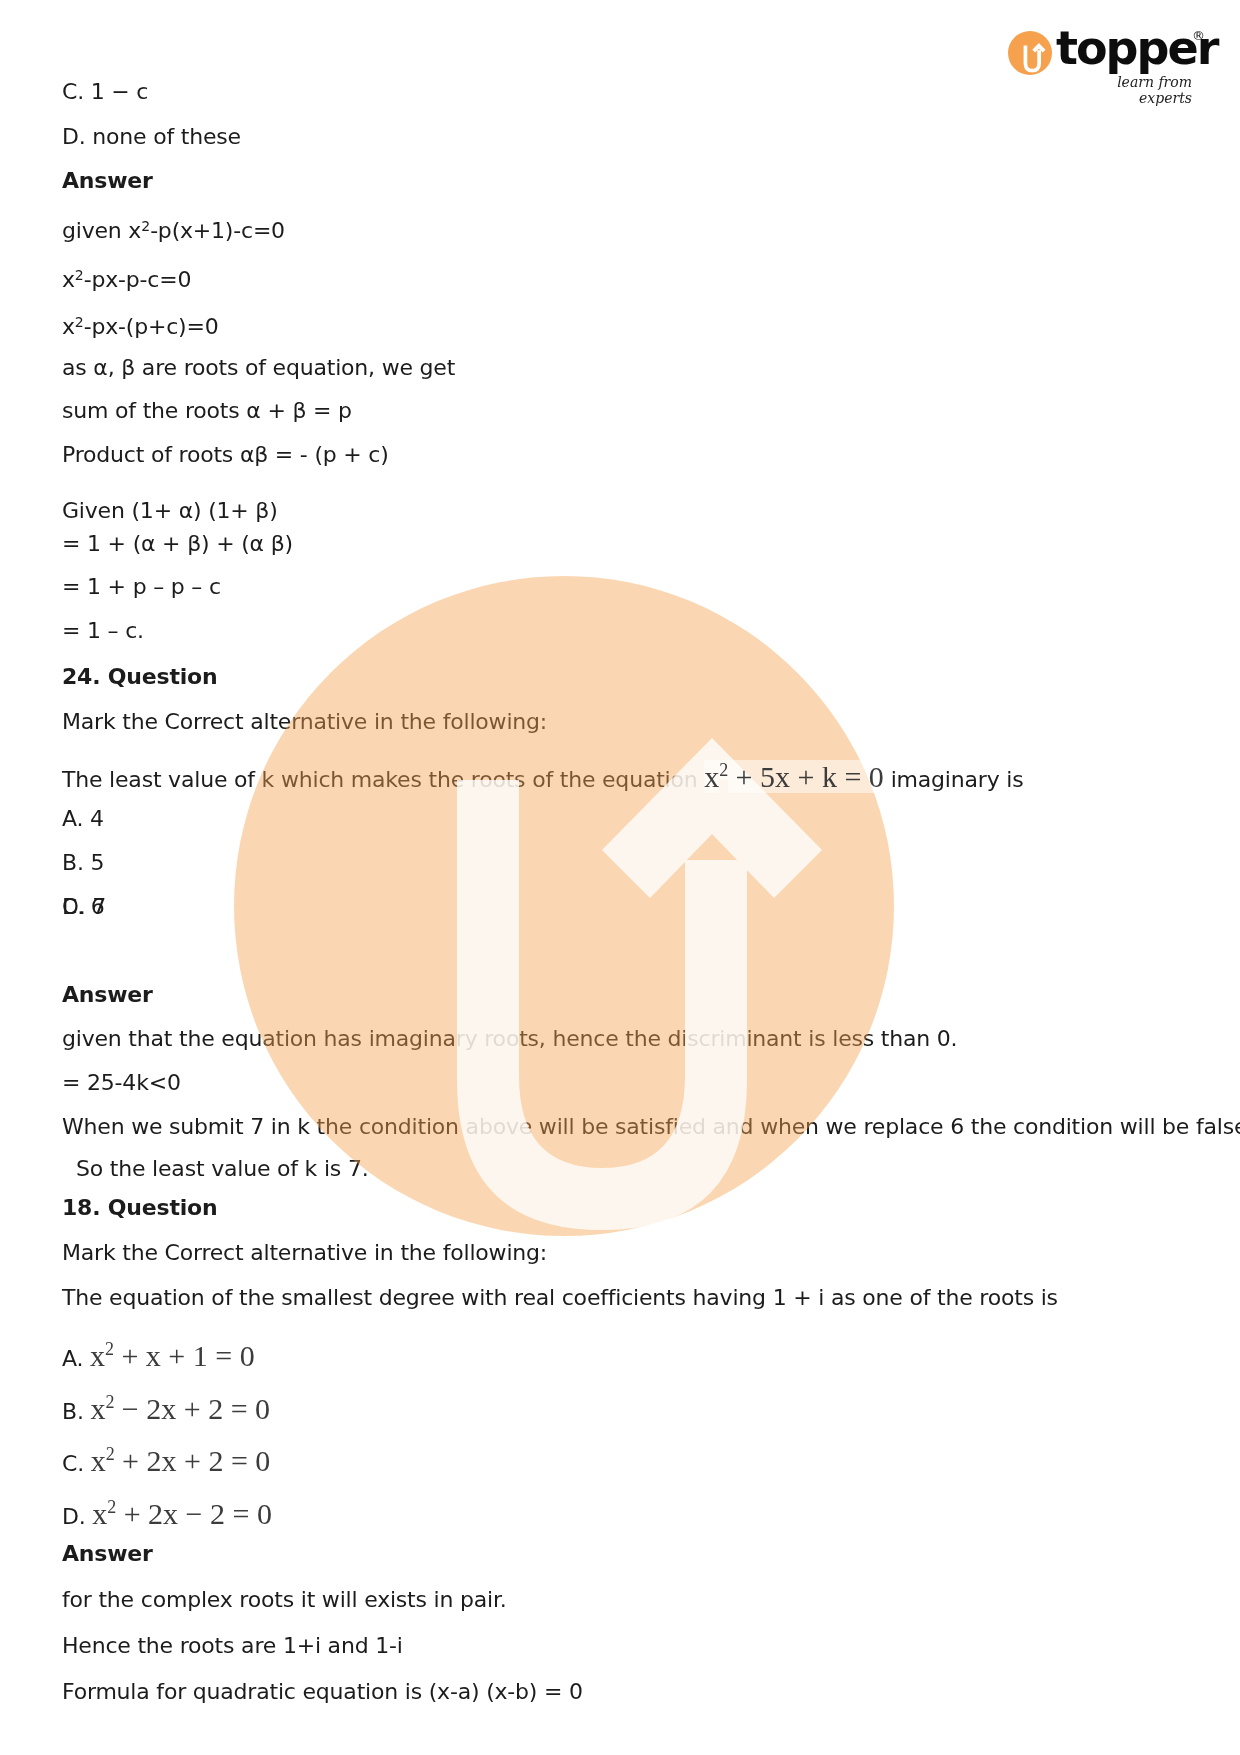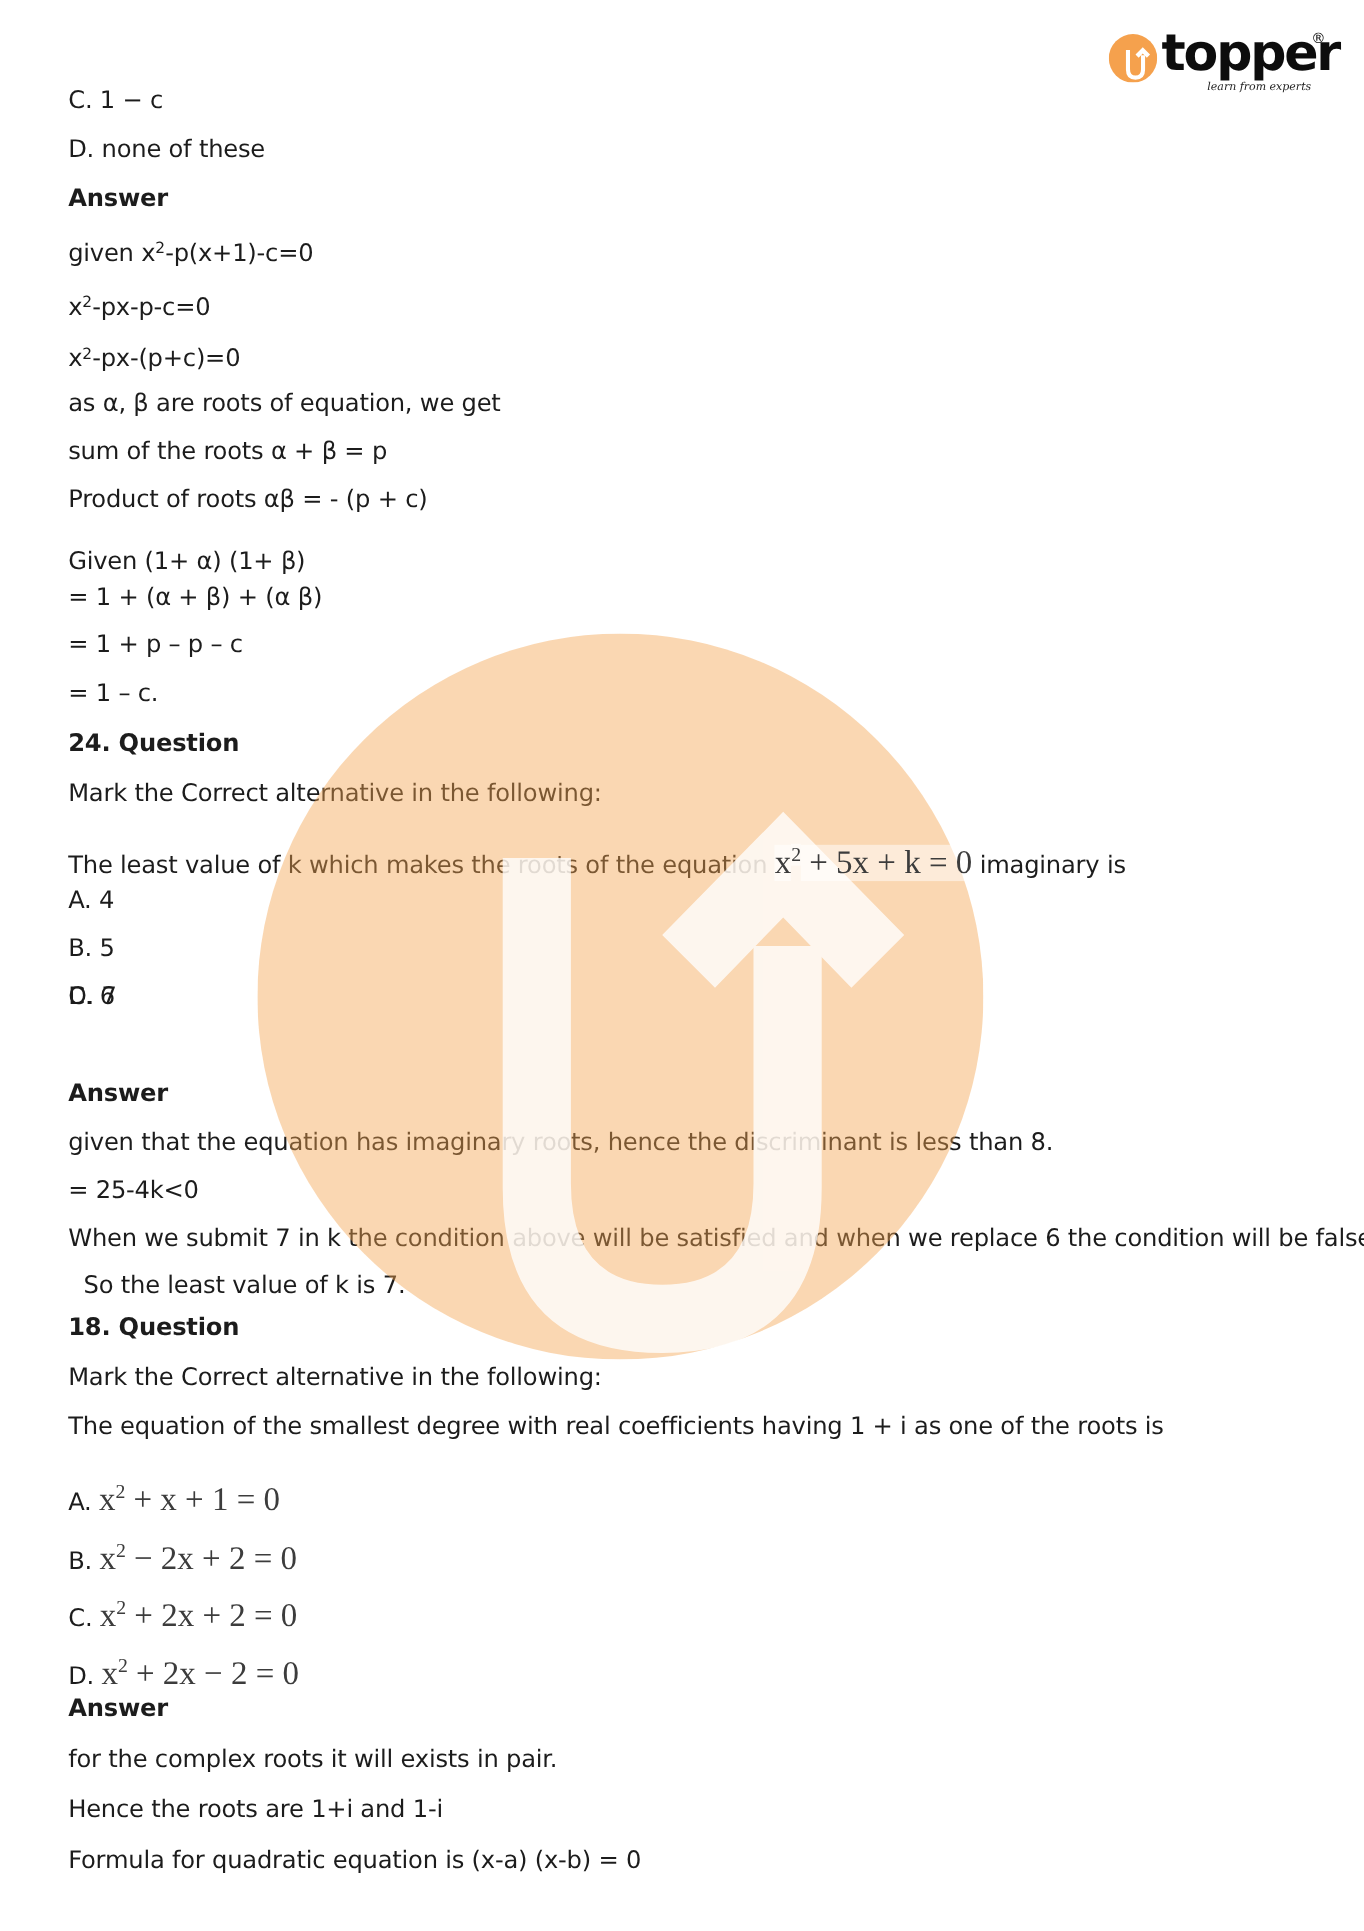--- a/index.html
+++ b/index.html
@@ -1,37 +1,37 @@
 <!DOCTYPE html>
 <html><head>
 <meta charset="utf-8">
 <style>
   html,body{margin:0;padding:0;background:#ffffff;}
   .page{position:relative;width:1240px;height:1755px;background:#fff;overflow:hidden;
         font-family:"DejaVu Sans","Liberation Sans",sans-serif;color:#1c1c1c;}
   
   .line{position:absolute;white-space:nowrap;font-size:22px;line-height:34px;letter-spacing:-0.2px;margin-top:22px;}
   .line.bold{font-weight:bold;}
-  .line.eqline{line-height:56px;}
+  .line.eqline{line-height:42px;}
   .sup{font-size:14px;vertical-align:7px;letter-spacing:0;}
   .lbl{font-size:22px;}
   .eq{font-family:"Liberation Serif","DejaVu Serif",serif;font-size:30px;color:#3c3c3c;
       position:relative;z-index:3;letter-spacing:0;}
   .eqsup{font-family:"Liberation Serif","DejaVu Serif",serif;font-size:18px;vertical-align:11px;
       color:#3c3c3c;position:relative;z-index:3;}
   .boxed{background:rgba(255,255,255,0.5);}
   
   .watermark{position:absolute;left:234px;top:576px;width:660px;height:660px;z-index:2;pointer-events:none;}
   
   .brand{position:absolute;top:28px;left:1004px;width:210px;height:70px;z-index:5;}
   .brand-circle{position:absolute;left:4px;top:3px;width:44px;height:44px;}
   .brand-word{position:absolute;left:52px;top:-6px;font-size:46px;line-height:52px;font-weight:bold;
       color:#0d0d0d;letter-spacing:-2px;font-family:"DejaVu Sans","Liberation Sans",sans-serif;}
   .brand-reg{position:absolute;left:188px;top:0px;font-size:13px;color:#0d0d0d;}
-  .brand-tagline{position:absolute;left:88px;top:46px;width:100px;text-align:right;font-size:10px;
+  .brand-tagline{position:absolute;left:88px;top:46px;width:100px;text-align:right;font-size:14px;
       font-style:italic;color:#222;font-family:"DejaVu Serif","Liberation Serif",serif;}
 </style>
 </head>
 <body>
 
 <div class="page">
 
   <svg width="0" height="0" style="position:absolute">
     <symbol id="ulogo" viewBox="0 0 660 660">
       <path d="M223,204 L285,204 L285,500 Q285,592 368,592 Q451,592 451,500 L451,284 L513,284 L513,504 Q513,654 368,654 Q223,654 223,504 Z"></path>
@@ -54,21 +54,21 @@
       <div class="line" style="top: 548px; left: 62px;"><span>= 1 + p – p – c</span></div>
       <div class="line" style="top: 592px; left: 62px;"><span>= 1 – c.</span></div>
       <div class="line bold" style="top: 638px; left: 62px;"><span>24. Question</span></div>
       <div class="line" style="top: 683px; left: 62px;"><span>Mark the Correct alternative in the following:</span></div>
       <div class="line eqline" style="top: 727px; left: 62px;"><span>The least value of k which makes the roots of the equation </span><span class="eq boxed">x</span><span class="eqsup boxed">2</span><span class="eq boxed"> + 5x + k = 0</span><span> imaginary is</span></div>
       <div class="line" style="top: 780px; left: 62px;"><span>A. 4</span></div>
       <div class="line" style="top: 824px; left: 62px;"><span>B. 5</span></div>
       <div class="line" style="top: 868px; left: 62px;"><span>C. 6</span></div>
       <div class="line" style="top: 868px; left: 62px;"><span>D. 7</span></div>
       <div class="line bold" style="top: 956px; left: 62px;"><span>Answer</span></div>
-      <div class="line" style="top: 1000px; left: 62px;"><span>given that the equation has imaginary roots, hence the discriminant is less than 8.</span></div>
+      <div class="line" style="top: 1000px; left: 62px;"><span>given that the equation has imaginary roots, hence the discriminant is less than 0.</span></div>
       <div class="line" style="top: 1044px; left: 62px;"><span>= 25-4k&lt;0</span></div>
       <div class="line" style="top: 1088px; left: 62px;"><span>When we submit 7 in k the condition above will be satisfied and when we replace 6 the condition will be false.</span></div>
       <div class="line" style="top: 1130px; left: 76px;"><span>So the least value of k is 7.</span></div>
       <div class="line bold" style="top: 1169px; left: 62px;"><span>18. Question</span></div>
       <div class="line" style="top: 1214px; left: 62px;"><span>Mark the Correct alternative in the following:</span></div>
       <div class="line" style="top: 1259px; left: 62px;"><span>The equation of the smallest degree with real coefficients having 1 + i as one of the roots is</span></div>
       <div class="line eqline" style="top: 1306px; left: 62px;"><span class="lbl">A. </span><span class="eq">x</span><span class="eqsup">2</span><span class="eq"> + x + 1 = 0</span></div>
       <div class="line eqline" style="top: 1359px; left: 62px;"><span class="lbl">B. </span><span class="eq">x</span><span class="eqsup">2</span><span class="eq"> − 2x + 2 = 0</span></div>
       <div class="line eqline" style="top: 1411px; left: 62px;"><span class="lbl">C. </span><span class="eq">x</span><span class="eqsup">2</span><span class="eq"> + 2x + 2 = 0</span></div>
       <div class="line eqline" style="top: 1464px; left: 62px;"><span class="lbl">D. </span><span class="eq">x</span><span class="eqsup">2</span><span class="eq"> + 2x − 2 = 0</span></div>

